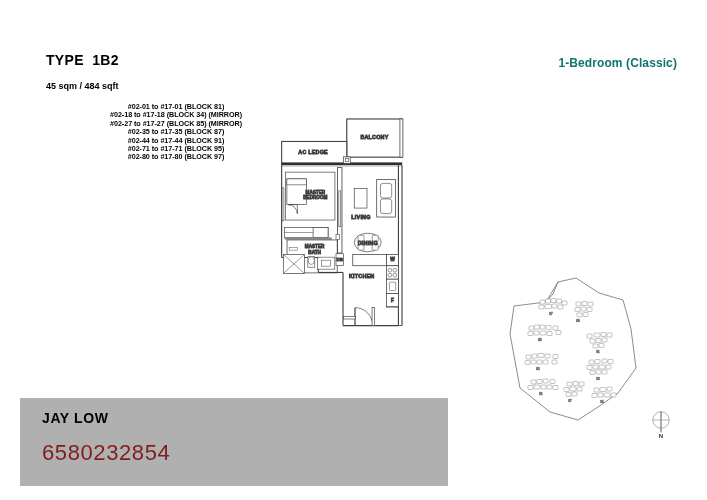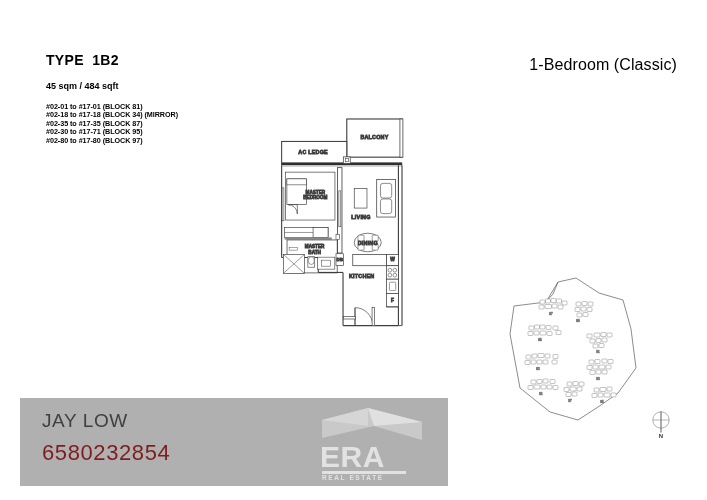--- a/index.html
+++ b/index.html
@@ -39,38 +39,39 @@
     white-space: pre;
   }
   .type-area {
     font-size: 9px;
     font-weight: bold;
     line-height: 12px;
     margin-top: 13px;
   }
   .unit-list {
     margin-top: 11px;
+    text-align: center;
   }
   .unit-line {
     font-size: 7.2px;
     font-weight: bold;
     line-height: 8.4px;
     white-space: nowrap;
     letter-spacing: -0.05px;
   }
 
   
   .plan-title {
     position: absolute;
     right: 30px;
     top: 56px;
-    font-size: 16px;
-    font-weight: normal;
+    font-size: 12px;
+    font-weight: bold;
     letter-spacing: 0.1px;
-    color: #000000;
+    color: #0f766e;
   }
 
   
   #floorplan {
     position: absolute;
     left: 268px;
     top: 110px;
   }
   #siteplan {
     position: absolute;
@@ -89,24 +90,24 @@
     left: 20px;
     top: 398px;
     width: 428px;
     height: 88px;
     background: #b0b0b0;
   }
   .banner-name {
     position: absolute;
     left: 22px;
     top: 12px;
-    font-size: 19px;
-    color: #404040;
+    font-size: 14px;
+    color: #000000;
     letter-spacing: 0.6px;
-    font-weight: 400;
+    font-weight: 700;
   }
   .banner-phone {
     position: absolute;
     left: 22px;
     top: 42px;
     font-size: 22px;
     color: #7f1d1d;
     letter-spacing: 0.6px;
     font-weight: 300;
   }
@@ -186,22 +187,24 @@
 <body>
 
 <div id="page">
 
   <div class="type-block">
     <div class="type-title">TYPE  1B2</div>
     <div class="type-area">45 sqm / 484 sqft</div>
     <div class="unit-list">
       <div class="unit-line">#02-01 to #17-01 (BLOCK 81)</div>
       <div class="unit-line">#02-18 to #17-18 (BLOCK 34) (MIRROR)</div>
+      <div class="unit-line">#02-27 to #17-27 (BLOCK 85) (MIRROR)</div>
       <div class="unit-line">#02-35 to #17-35 (BLOCK 87)</div>
-      <div class="unit-line">#02-30 to #17-71 (BLOCK 95)</div>
+      <div class="unit-line">#02-44 to #17-44 (BLOCK 91)</div>
+      <div class="unit-line">#02-71 to #17-71 (BLOCK 95)</div>
       <div class="unit-line">#02-80 to #17-80 (BLOCK 97)</div>
     </div>
   </div>
 
   <div class="plan-title">1-Bedroom (Classic)</div>
 
   <div id="floorplan">
     <svg width="180" height="265" viewBox="0 0 120 177">
       <g fill="none" stroke="#3f3f3f" stroke-width="0.55">
 
@@ -478,25 +481,15 @@
       <circle cx="13" cy="12" r="8.2" fill="none" stroke="#9a9a9a" stroke-width="0.8"></circle>
       <path d="M4.8 12 L21.2 12" stroke="#9a9a9a" stroke-width="0.7"></path>
       <path d="M13 3.4 L13 24.5" stroke="#6a6a6a" stroke-width="1.1"></path>
       <text class="compass-n" x="13" y="30">N</text>
     </svg>
   </div>
 
   <div class="banner" style="background: rgb(176, 176, 176);">
     <div class="banner-name">JAY LOW</div>
     <div class="banner-phone">6580232854</div>
-    <div class="era-logo">
-      <svg width="128" height="40" viewBox="0 0 128 40" style="position:absolute;left:0;top:0">
-        <path d="M10 34 L10 16 L56 4 L110 18 L110 36 L62 22 Z" fill="#c9c9c9" stroke="none"></path>
-        <path d="M10 16 L56 4 L56 22 Z" fill="#d6d6d6" stroke="none"></path>
-        <path d="M56 4 L110 18 L62 22 Z" fill="#e0e0e0" stroke="none"></path>
-      </svg>
-      <div class="era-word">ERA</div>
-      <div class="era-rule"></div>
-      <div class="era-sub">REAL ESTATE</div>
-    </div>
   </div>
 
 </div>
 
 </body></html>

